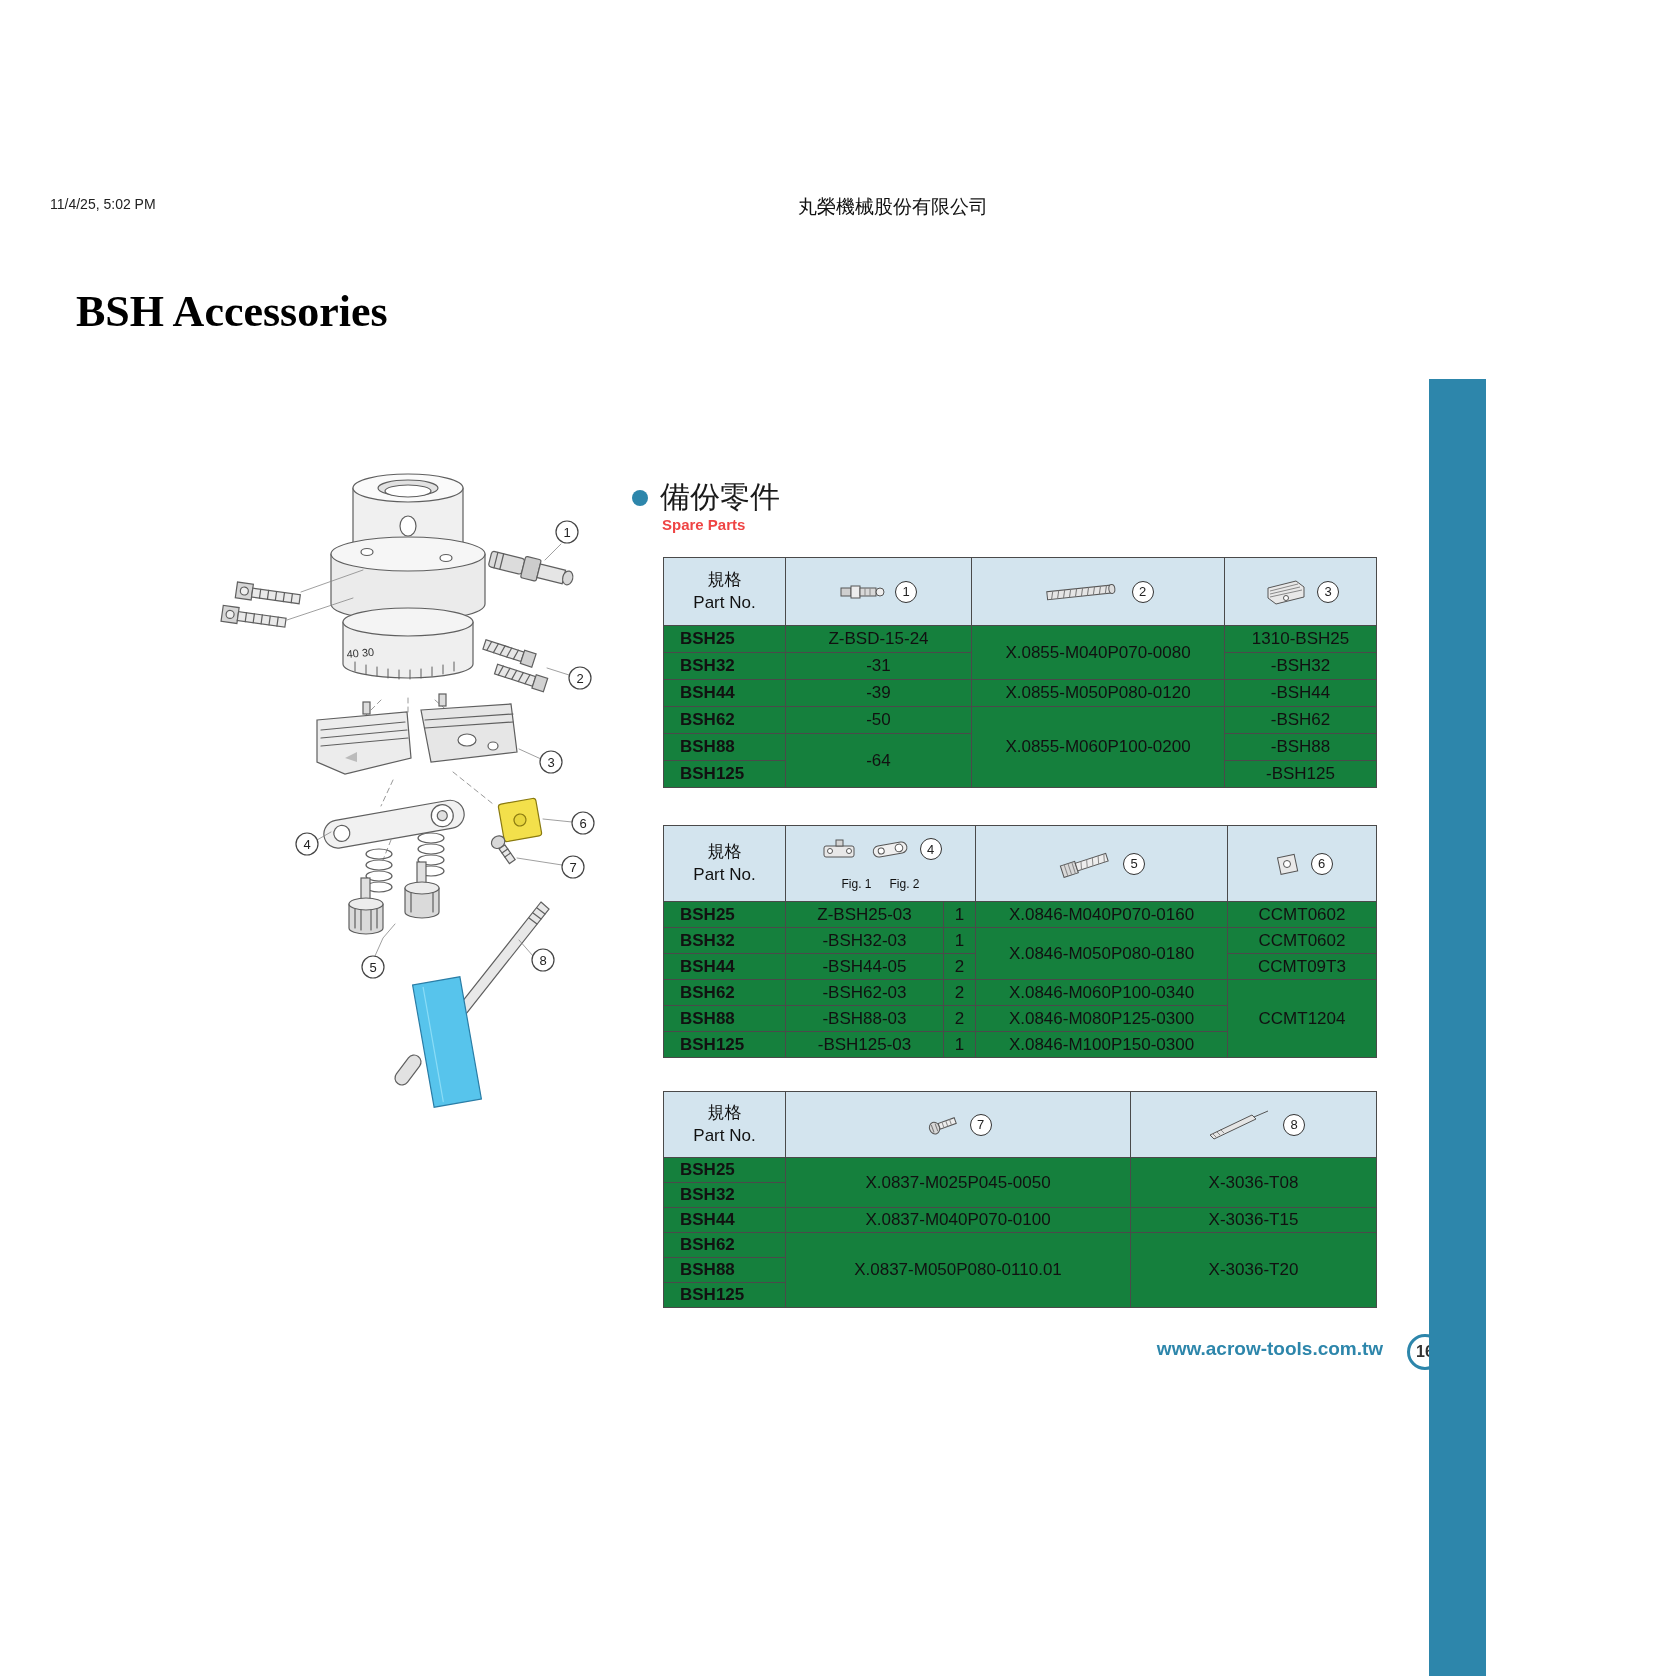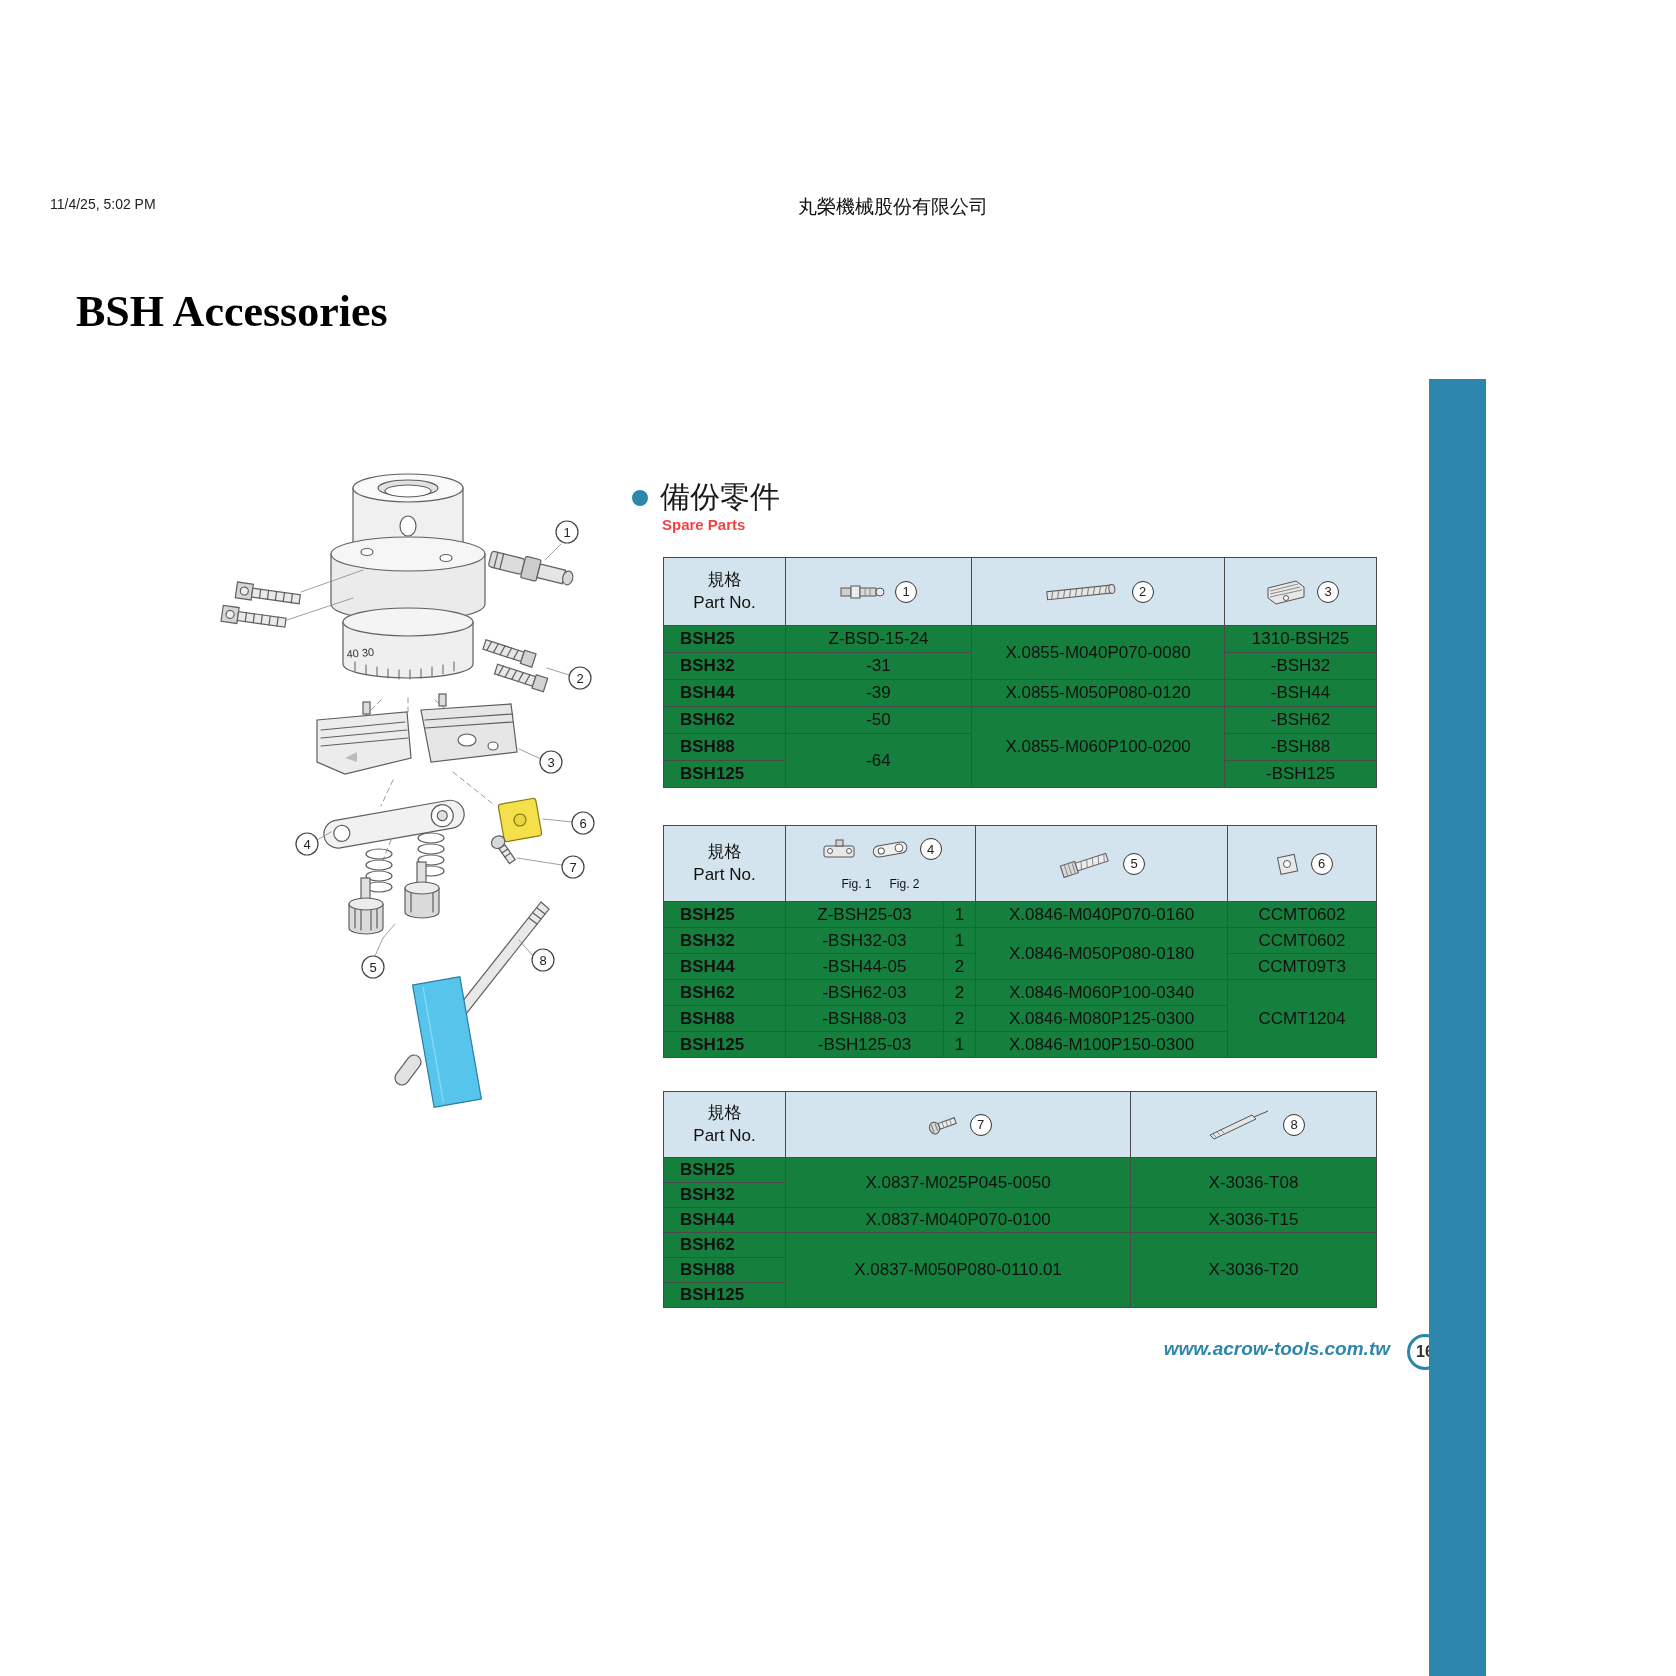--- a/index.html
+++ b/index.html
@@ -43,22 +43,22 @@
   .spec { line-height:1.35; font-size:17px; }
   .hwrap { display:flex; align-items:center; justify-content:center; gap:9px; }
   .figlbl { display:flex; justify-content:center; gap:18px; font-size:12px; margin-top:15px; }
   .circ {
     display:inline-flex; align-items:center; justify-content:center; flex:0 0 auto;
     width:22px; height:22px; border:1.4px solid #333; border-radius:50%;
     font-size:13px; line-height:1; background:#fff; color:#222;
   }
 
   
-  .url { left:1150px; top:1338px; width:240px; text-align:right; color:#2d86ab;
-         font-weight:700; font-style:italic; font-size:19px; cursor:pointer; }
+  .url { left:1150px; top:1338px; width:240px; text-align:center; color:#2d86ab;
+         font-weight:700; font-size:19px; cursor:pointer; }
   .pagenum { left:1407px; top:1334px; width:36px; height:36px; border:3px solid #2d86ab;
              border-radius:50%; display:flex; align-items:center; justify-content:center;
              font-weight:700; font-size:16px; color:#333; background:#fff; }
 
   
   .bar { left:1429px; top:379px; width:57px; height:1297px; background:#2d86ab; }
 
   svg text { font-family:"Liberation Sans", sans-serif; }
   .hicon { flex:0 0 auto; }
 </style>

